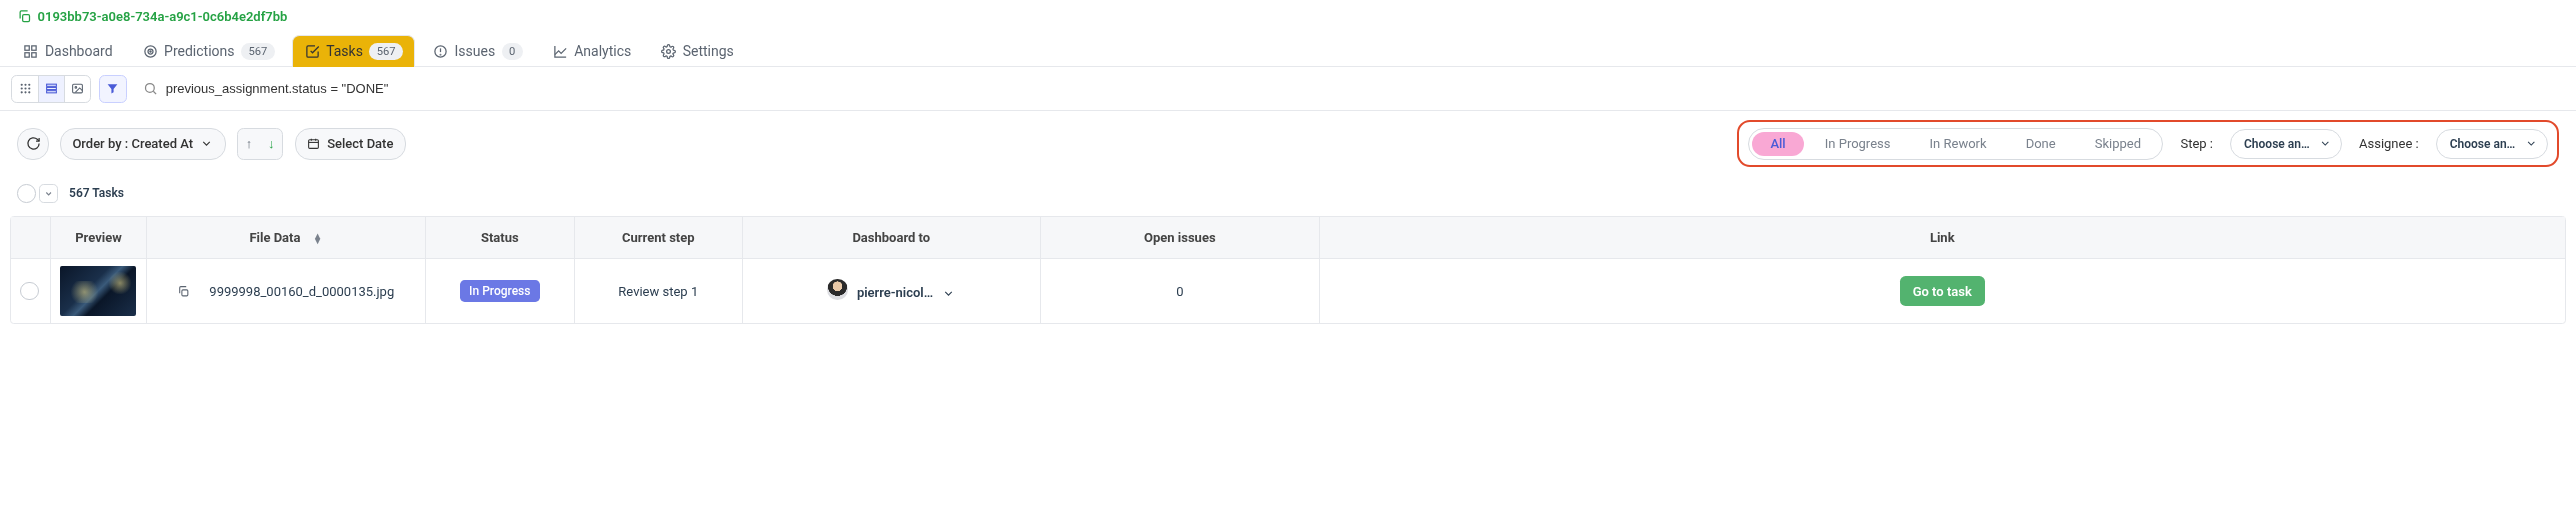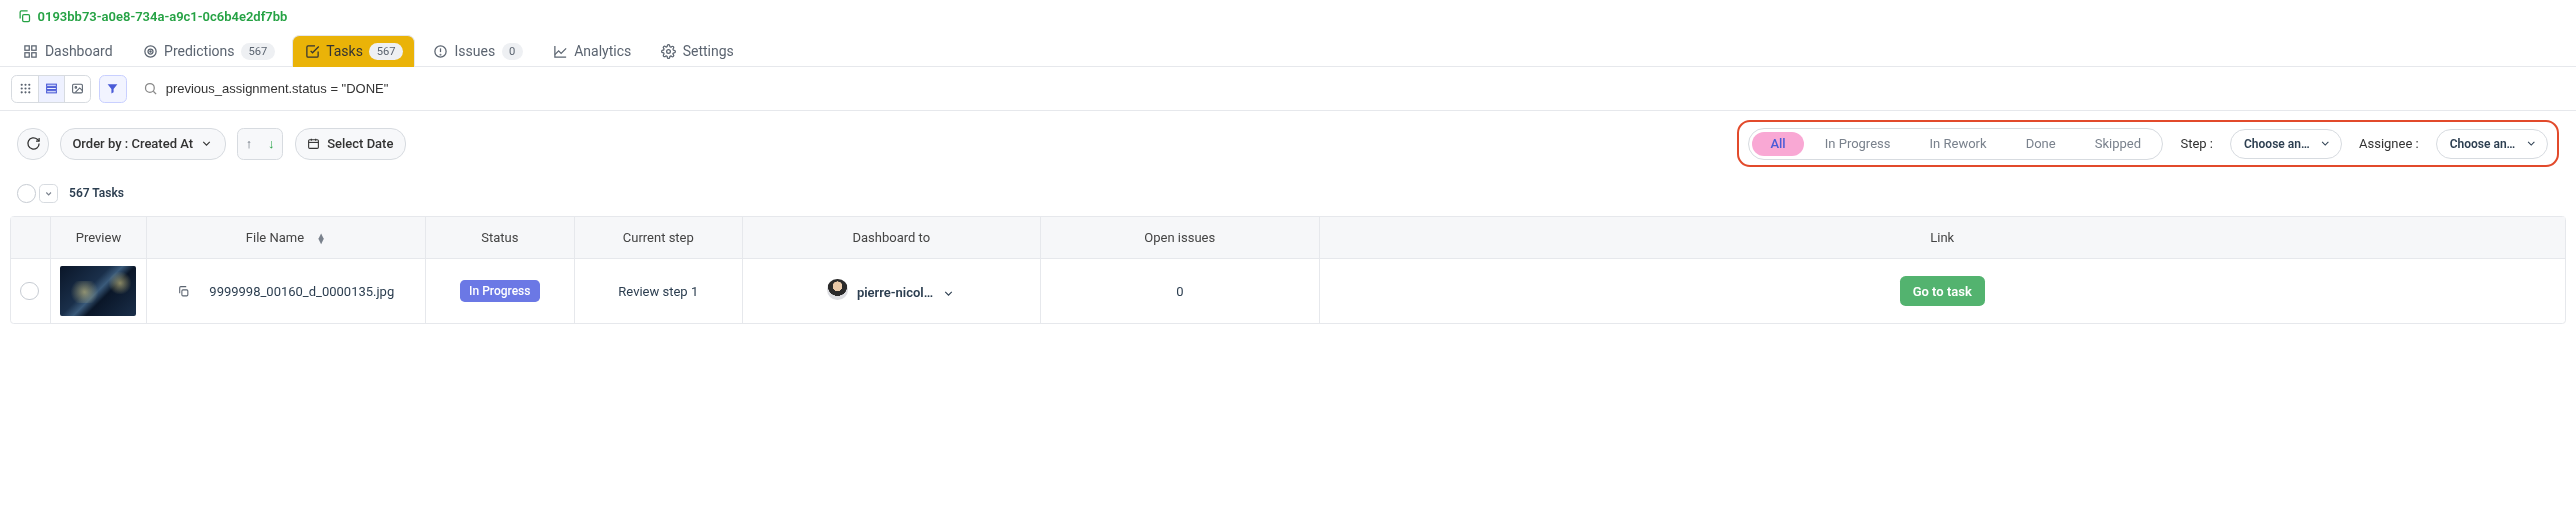--- a/index.html
+++ b/index.html
@@ -242,21 +242,21 @@
     .table {
       width: calc(100% - 20.5px);
       margin: 0 10.2px;
       border: 0.9px solid #e6e8ec;
       border-radius: 3.7px;
       border-collapse: separate;
       border-spacing: 0;
     }
     .table th {
       background: #f6f7f9;
-      font-weight: 400;
+      font-weight: 700;
       color: #444;
       font-size: 13px;
       padding: 13px 12px;
       border-bottom: 0.9px solid #e6e8ec;
       text-align: center;
     }
     .table th + th, .table td + td { border-left: 0.9px solid #e6e8ec; }
     .table td {
       padding: 7.4px 9.3px;
       text-align: center;
@@ -500,21 +500,21 @@
   </div>
   <span class="count-text">567 Tasks</span>
 </div>
 
 <table class="table">
   <thead>
     <tr>
       <th class="col-check"></th>
       <th class="col-preview">Preview</th>
       <th class="col-file">
-        <span>File Name</span>
+        <span>File Data</span>
         <span class="sort-icon-stack">
             <span>▲</span>
             <span>▼</span>
           </span>
       </th>
       <th class="col-status">Status</th>
       <th class="col-step">Current step</th>
       <th class="col-assigned">Dashboard to</th>
       <th class="col-issues">Open issues</th>
       <th>Link</th>

